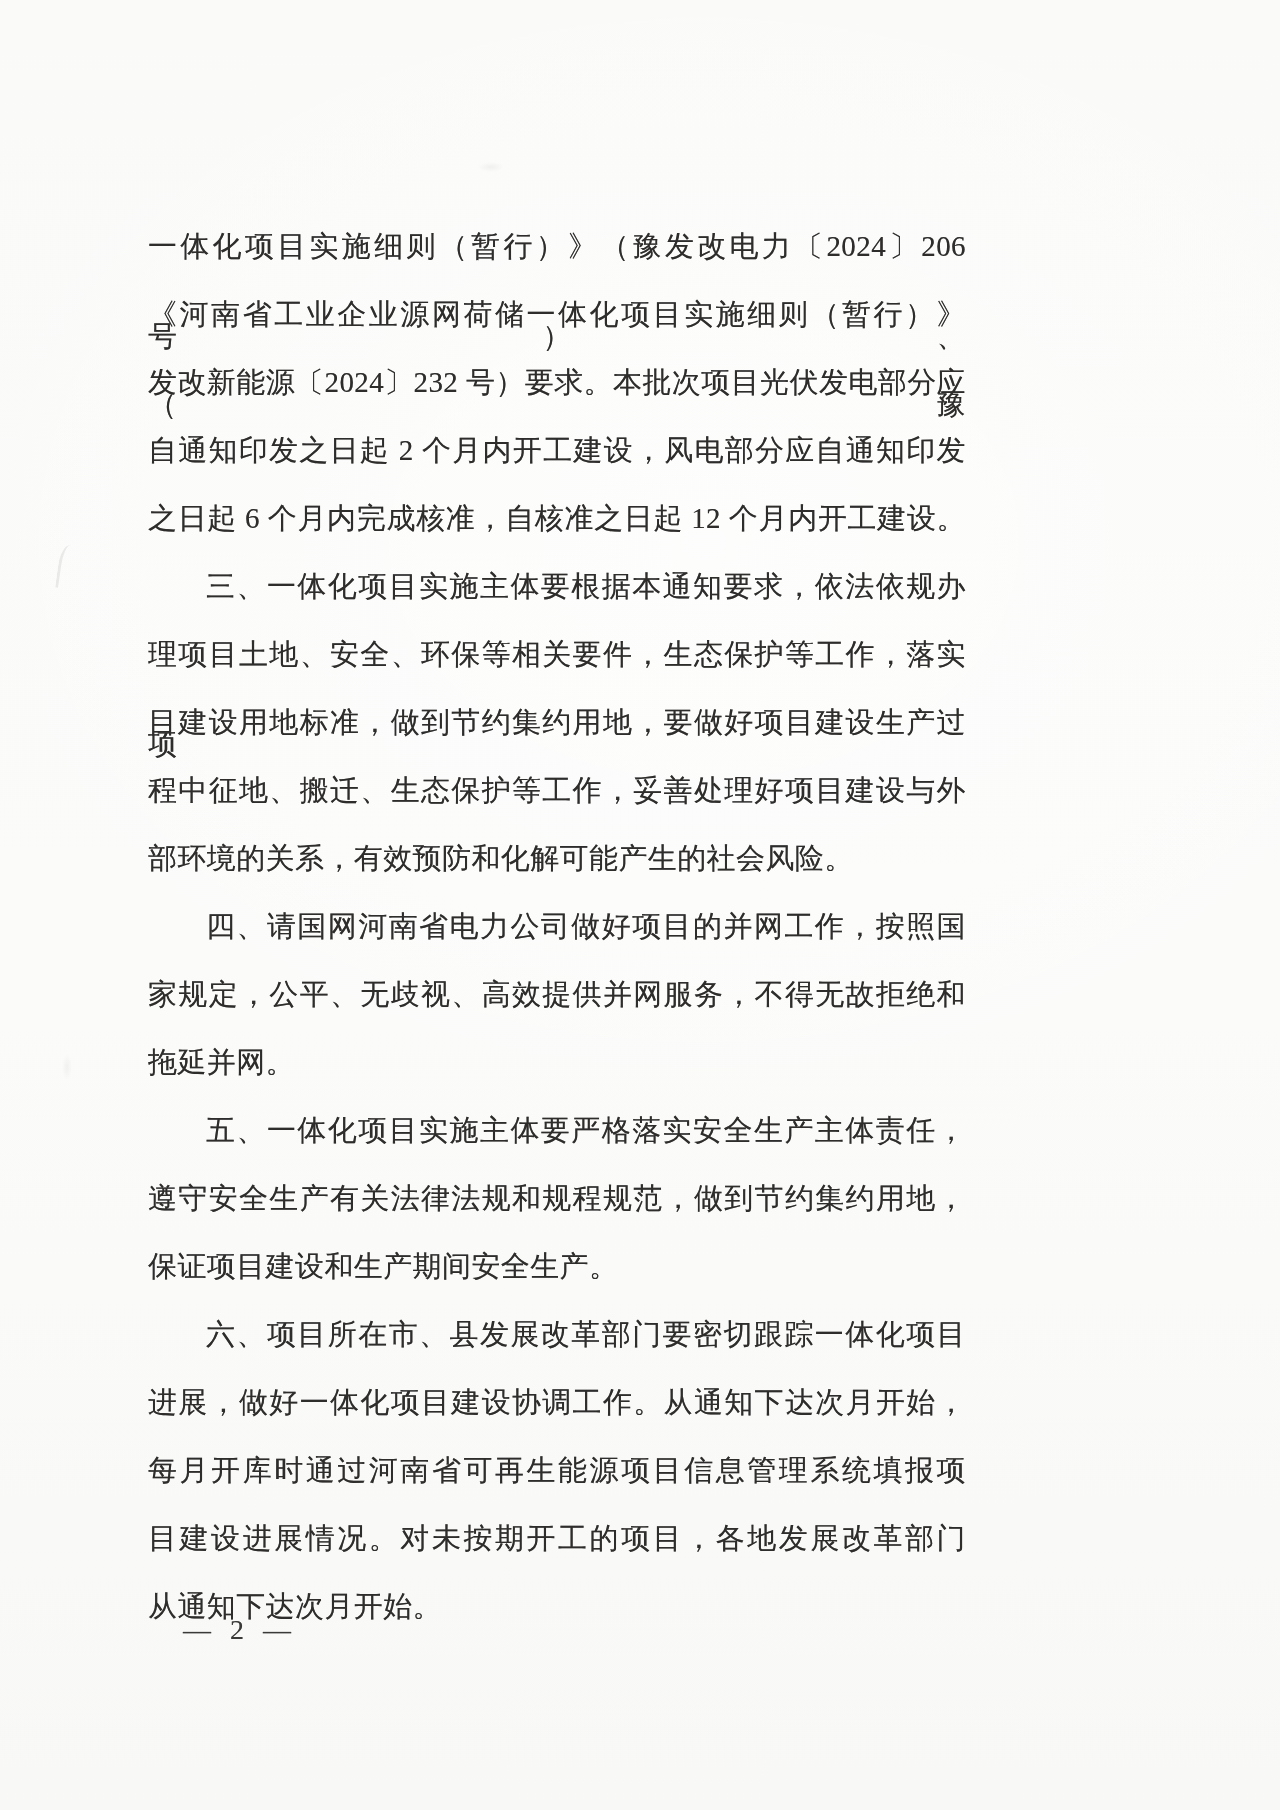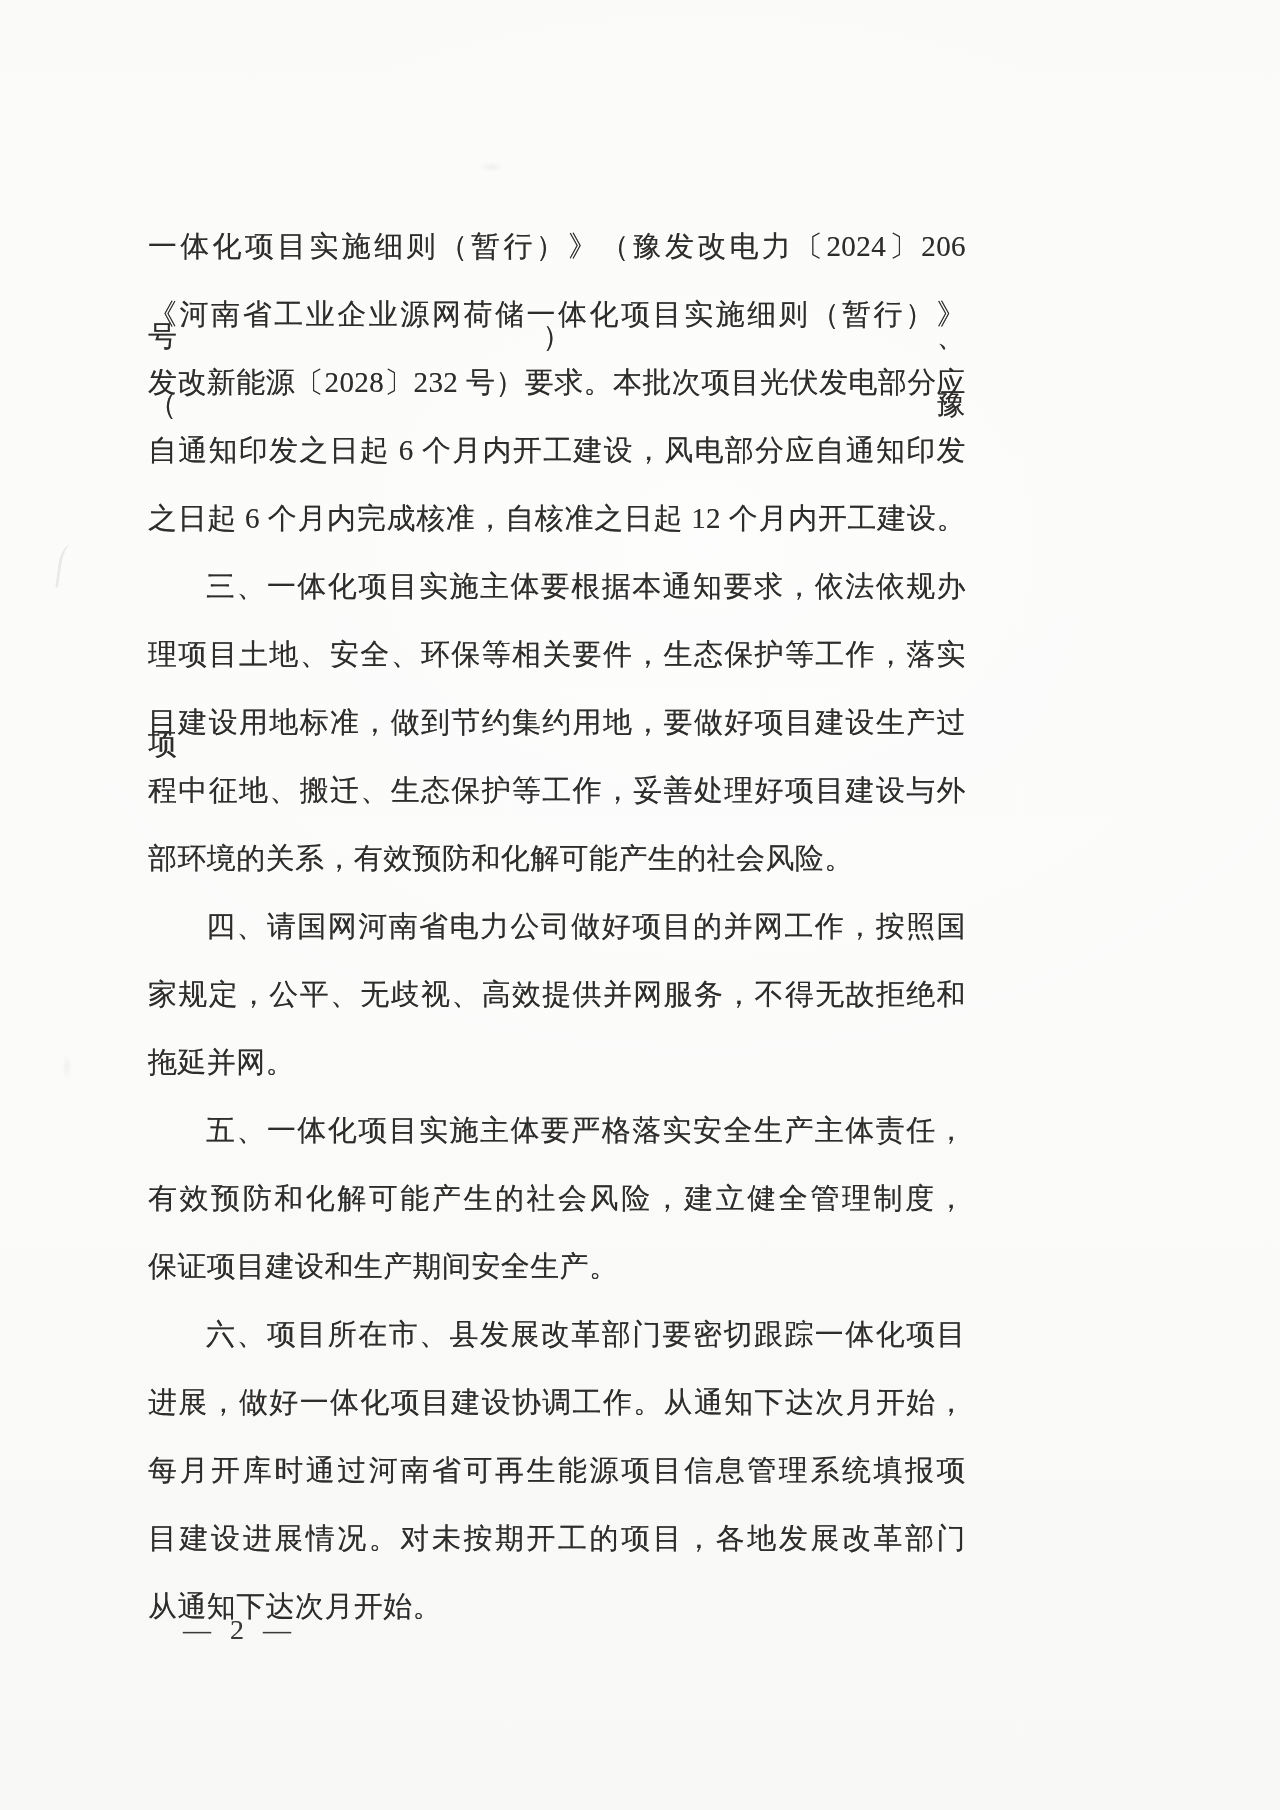--- a/index.html
+++ b/index.html
@@ -76,33 +76,33 @@
 <body>
 
 <div class="page">
   <div class="smudge s1"></div>
   <div class="smudge s2"></div>
   <div class="smudge s3"></div>
 
   <div class="text-block" id="text-block">
       <div class="line">一体化项目实施细则（暂行）》（豫发改电力〔2024〕206 号）、</div>
       <div class="line">《河南省工业企业源网荷储一体化项目实施细则（暂行）》（豫</div>
-      <div class="line">发改新能源〔2028〕232 号）要求。本批次项目光伏发电部分应</div>
-      <div class="line">自通知印发之日起 6 个月内开工建设，风电部分应自通知印发</div>
+      <div class="line">发改新能源〔2024〕232 号）要求。本批次项目光伏发电部分应</div>
+      <div class="line">自通知印发之日起 2 个月内开工建设，风电部分应自通知印发</div>
       <div class="line">之日起 6 个月内完成核准，自核准之日起 12 个月内开工建设。</div>
       <div class="line indent">三、一体化项目实施主体要根据本通知要求，依法依规办</div>
       <div class="line">理项目土地、安全、环保等相关要件，生态保护等工作，落实项</div>
       <div class="line">目建设用地标准，做到节约集约用地，要做好项目建设生产过</div>
       <div class="line">程中征地、搬迁、生态保护等工作，妥善处理好项目建设与外</div>
       <div class="line nojust">部环境的关系，有效预防和化解可能产生的社会风险。</div>
       <div class="line indent">四、请国网河南省电力公司做好项目的并网工作，按照国</div>
       <div class="line">家规定，公平、无歧视、高效提供并网服务，不得无故拒绝和</div>
       <div class="line nojust">拖延并网。</div>
       <div class="line indent">五、一体化项目实施主体要严格落实安全生产主体责任，</div>
-      <div class="line">有效预防和化解可能产生的社会风险，建立健全管理制度，</div>
+      <div class="line">遵守安全生产有关法律法规和规程规范，做到节约集约用地，</div>
       <div class="line nojust">保证项目建设和生产期间安全生产。</div>
       <div class="line indent">六、项目所在市、县发展改革部门要密切跟踪一体化项目</div>
       <div class="line">进展，做好一体化项目建设协调工作。从通知下达次月开始，</div>
       <div class="line">每月开库时通过河南省可再生能源项目信息管理系统填报项</div>
       <div class="line">目建设进展情况。对未按期开工的项目，各地发展改革部门</div>
       <div class="line nojust">从通知下达次月开始。</div>
     </div>
 
   <div class="page-number">— 2 —</div>
 </div>

